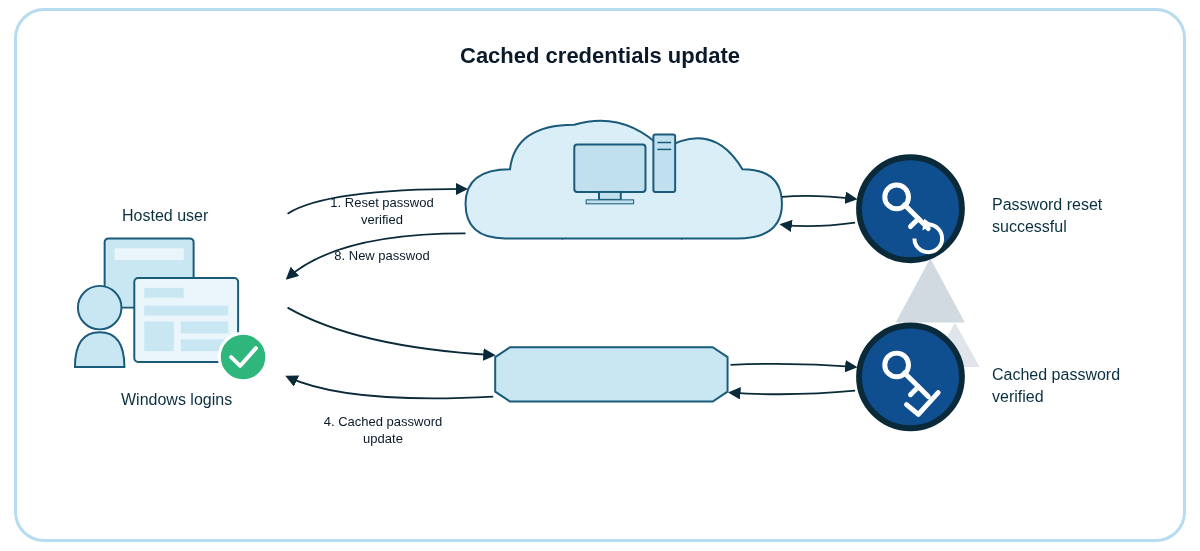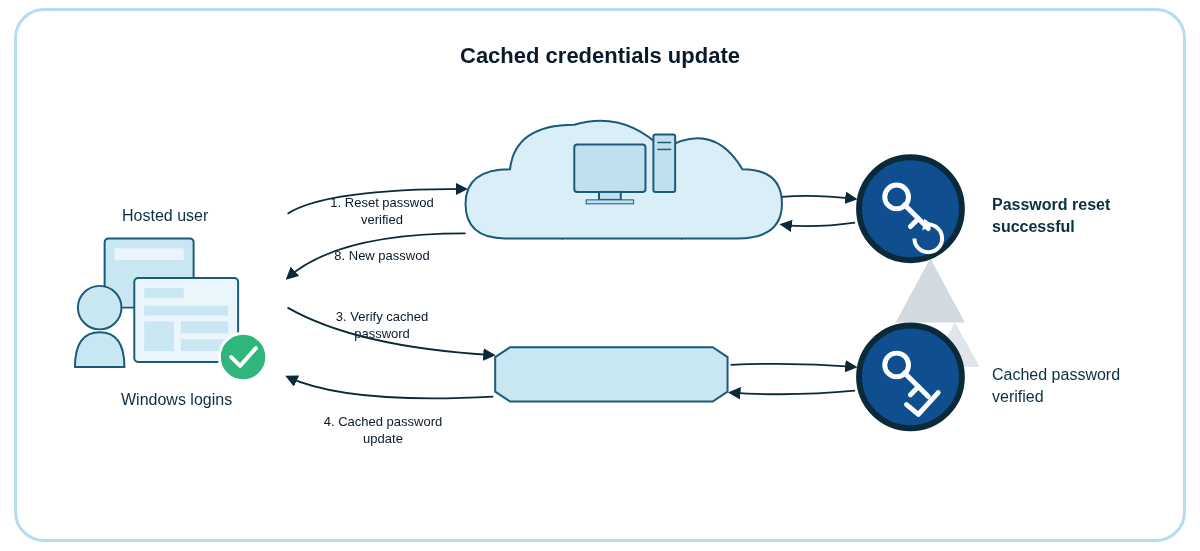--- a/index.html
+++ b/index.html
@@ -53,28 +53,25 @@
 
   <div class="label" style="left:105px; top:196px; font-weight:500;">Hosted user</div>
   <div class="label" style="left:104px; top:380px;">Windows logins</div>
 
   <div class="small-label" style="left:300px; top:140px; width:130px;margin-top:44px;">
     <span>1. Reset passwod</span><br><span>verified</span>
   </div>
   <div class="small-label" style="left:300px; top:237px; width:130px;">
     <span>8. New passwod</span>
   </div>
-  <div class="small-label" style="left:300px; top:298px; width:130px;">
-    <span>3. Verify cached</span><br><span>password</span>
-  </div>
   <div class="small-label" style="left:296px; top:403px; width:140px;">
     <span>4. Cached password</span><br><span>update</span>
   </div>
 
-  <div class="label" style="left:975px; top:183px; line-height:1.4;font-weight:bold;">
+  <div class="label" style="left:975px; top:183px; line-height:1.4;">
     <span>Password reset</span><br><span>successful</span>
   </div>
   <div class="label" style="left:975px; top:353px; line-height:1.4;">
     <span>Cached password</span><br><span>verified</span>
   </div>
 
   <div style="position:absolute; left:490px; top:192px; width:230px; text-align:center;">
     <div style="font-size:18px; font-weight:700; color:#1a5a7a;">ADSelfService Plus</div>
     <div style="font-size:11px; color:#3a6a85; margin-top:4px;">(Hosted over the internet)</div>
   </div>

